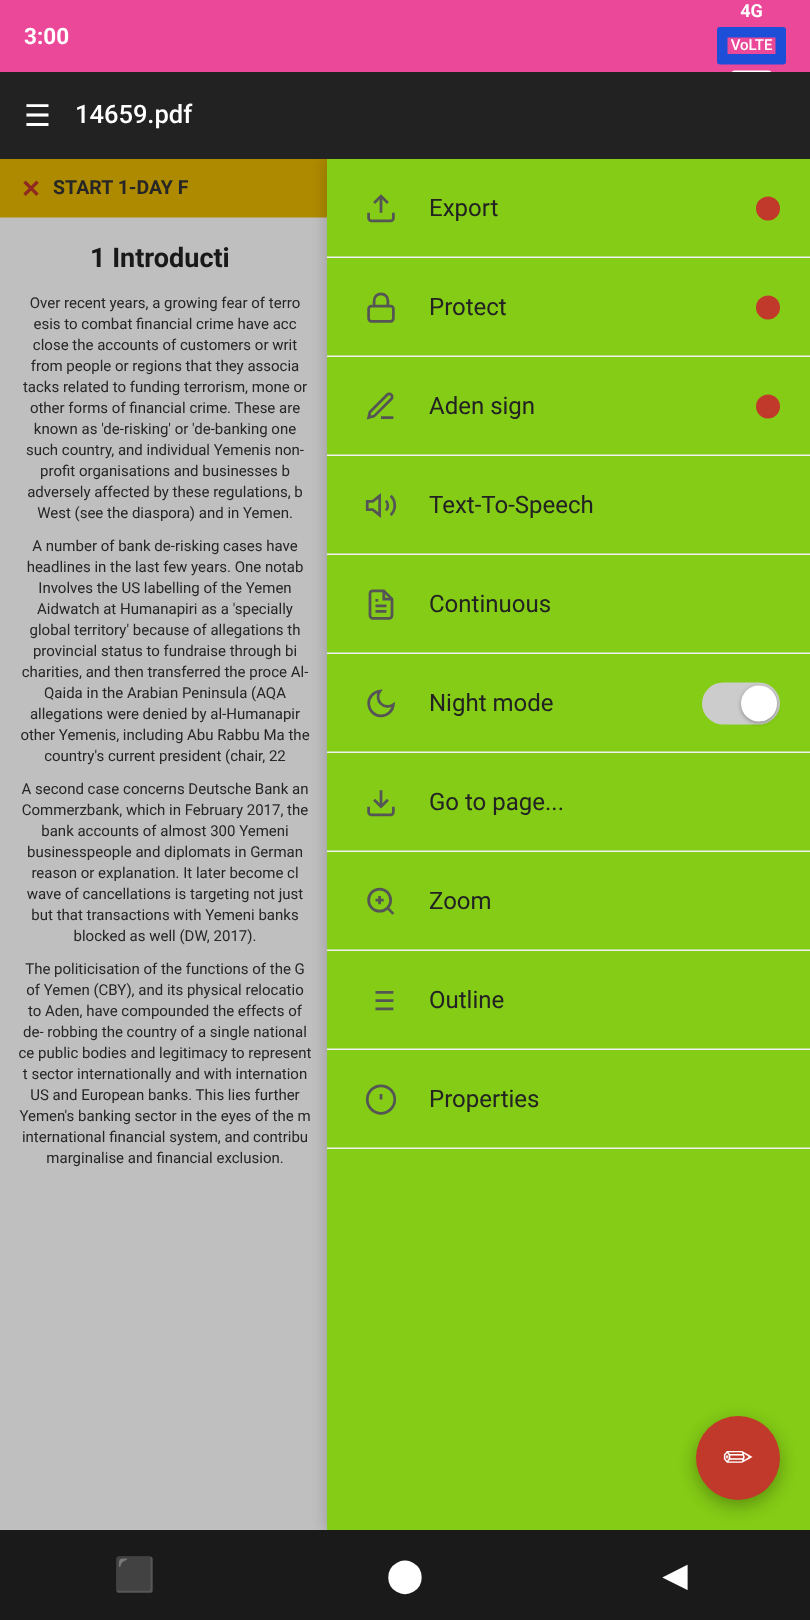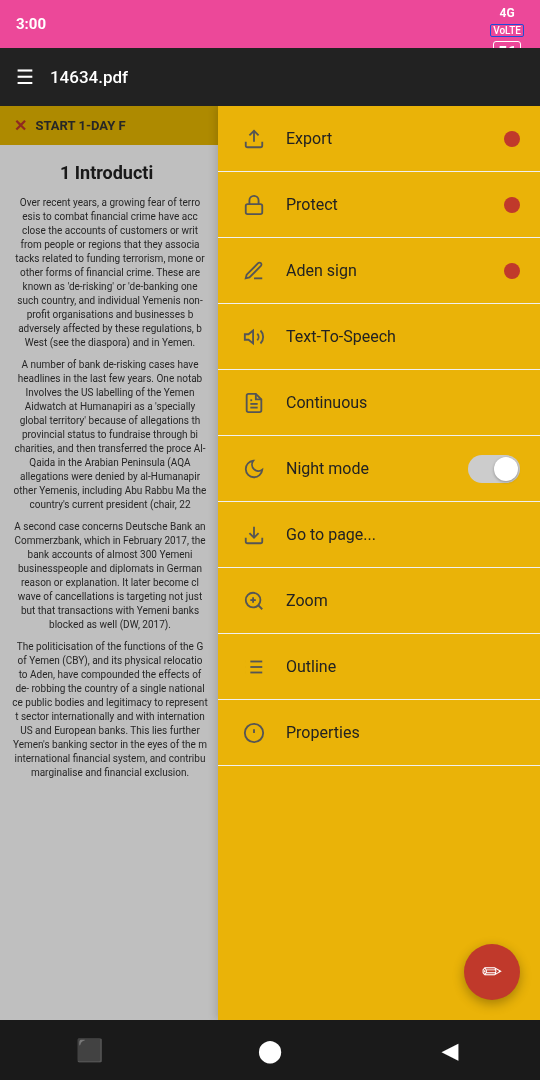--- a/index.html
+++ b/index.html
@@ -150,21 +150,21 @@
       border-radius: 50%;
     }
 
     
     .dropdown-panel {
       position: absolute;
       top: 58px;
       left: 218px;
       right: 0;
       bottom: 0;
-      background: #eab308;
+      background: #84cc16;
       box-shadow: -2px 0 8px rgba(0,0,0,0.15);
       overflow-y: auto;
     }
     .menu-item {
       display: flex;
       align-items: center;
       padding: 0 20px;
       height: 66px;
       border-bottom: 1px solid #f0f0f0;
       cursor: pointer;
@@ -251,28 +251,28 @@
   <div class="status-bar-right">
     <span>
       <svg width="18" height="14" viewBox="0 0 18 14">
         <rect x="0" y="10" width="3" height="4" fill="white"></rect>
         <rect x="4" y="7" width="3" height="7" fill="white"></rect>
         <rect x="8" y="4" width="3" height="10" fill="white"></rect>
         <rect x="12" y="1" width="3" height="13" fill="white" opacity="0.4"></rect>
       </svg>
     </span>
     <span style="font-size:12px;font-weight:700;">4G</span>
-    <span style="font-size:10px;border:1px solid #1d4ed8;padding:0 2px;border-radius:2px;">VoLTE</span>
+    <span style="font-size:10px;border:7px solid #1d4ed8;padding:0 2px;border-radius:2px;">VoLTE</span>
     <span style="font-size:16px;font-weight:700;border:1.5px solid #fff;padding:1px 4px;border-radius:3px;">56</span>
   </div>
 </div>
 
 <div class="app-bar">
   <span class="hamburger-icon">☰</span>
-  <span class="app-title">14634.pdf</span>
+  <span class="app-title">14659.pdf</span>
 </div>
 
 <div class="pdf-area">
   <div class="promo-banner">
     <span class="close-x">✕</span>
     <span>START 1-DAY F</span>
   </div>
   <div class="pdf-content">
     <div class="pdf-heading">1  Introducti</div>
     <p class="pdf-text">Over recent years, a growing fear of terro esis to combat financial crime have acc close the accounts of customers or writ from people or regions that they associa tacks related to funding terrorism, mone or other forms of financial crime. These are known as 'de-risking' or 'de-banking one such country, and individual Yemenis non-profit organisations and businesses b adversely affected by these regulations, b West (see the diaspora) and in Yemen.</p>

